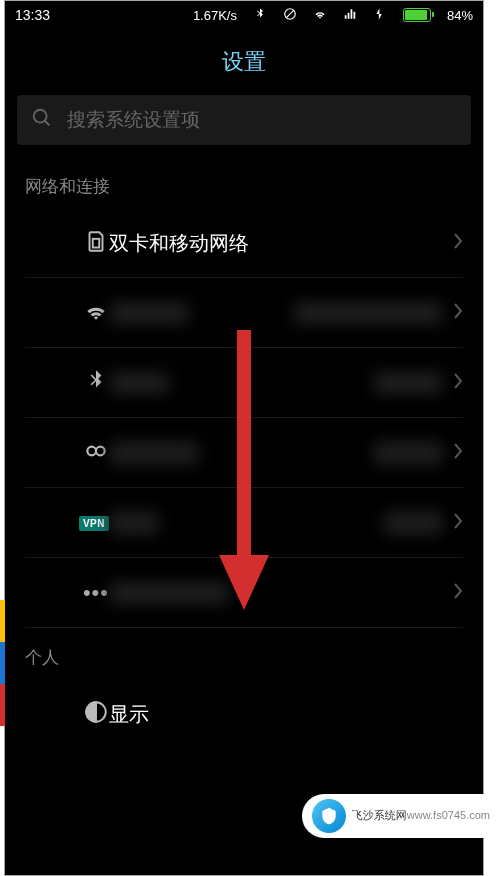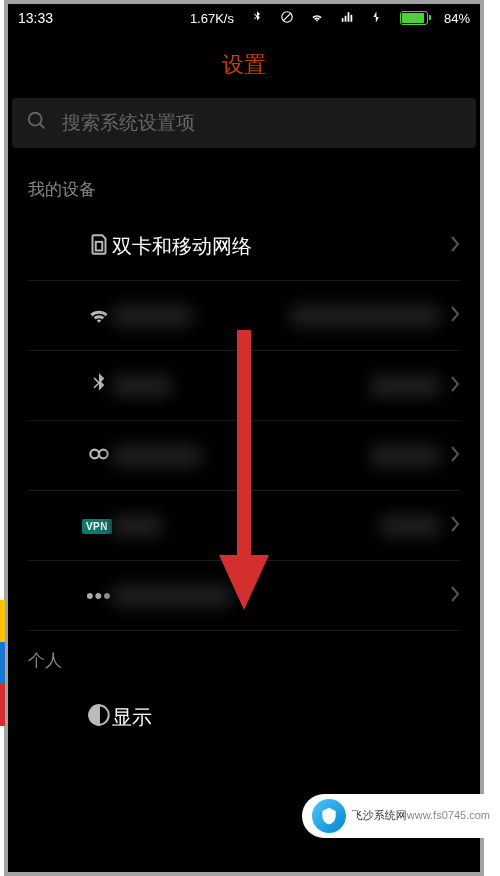--- a/index.html
+++ b/index.html
@@ -15,21 +15,21 @@
       position: relative;
       overflow: hidden;
     }
     .phone-frame {
       position: absolute;
       left: 4px;
       top: 0;
       width: 480px;
       height: 876px;
       background: #000;
-      border: 4px solid #a3a3a3;
+      border: 1px solid #a3a3a3;
     }
     .status-bar {
       height: 28px;
       display: flex;
       align-items: center;
       padding: 0 10px;
       color: #fff;
       font-size: 14px;
     }
     .status-left {
@@ -67,28 +67,28 @@
       position: absolute;
       left: 1px;
       top: 1px;
       bottom: 1px;
       width: 84%;
       background: #4cd137;
       border-radius: 1px;
     }
     .page-title {
       text-align: center;
-      color: #c2410c;
+      color: #7dd3fc;
       font-size: 22px;
       padding: 18px 0;
       font-weight: 400;
       font-family: Liberation Serif, serif;
     }
     .search-bar {
-      margin: 0 4px 12px;
+      margin: 0 12px 12px;
       background: #1a1a1a;
       border-radius: 4px;
       height: 50px;
       display: flex;
       align-items: center;
       padding: 0 14px;
       gap: 14px;
     }
     .search-bar input {
       flex: 1;
@@ -279,21 +279,21 @@
       <svg width="22" height="22" viewBox="0 0 24 24" fill="none" stroke="#666" stroke-width="2">
           <circle cx="10" cy="10" r="7"></circle>
           <line x1="20" y1="20" x2="15" y2="15"></line>
         </svg>
     </span>
     <input type="text" placeholder="搜索系统设置项" style="">
   </div>
 
   <div class="content">
 
-    <div class="section-header">我的设备</div>
+    <div class="section-header">网络和连接</div>
 
     <div class="list-item">
       <div class="item-icon-wrap">
         <span>
           <svg viewBox="0 0 24 24" fill="none" stroke="#bbb" stroke-width="1.8">
               <path d="M7 4h8l3 3v13a1 1 0 01-1 1H7a1 1 0 01-1-1V5a1 1 0 011-1z"></path>
               <rect x="9" y="10" width="6" height="8"></rect>
             </svg>
         </span>
       </div>

